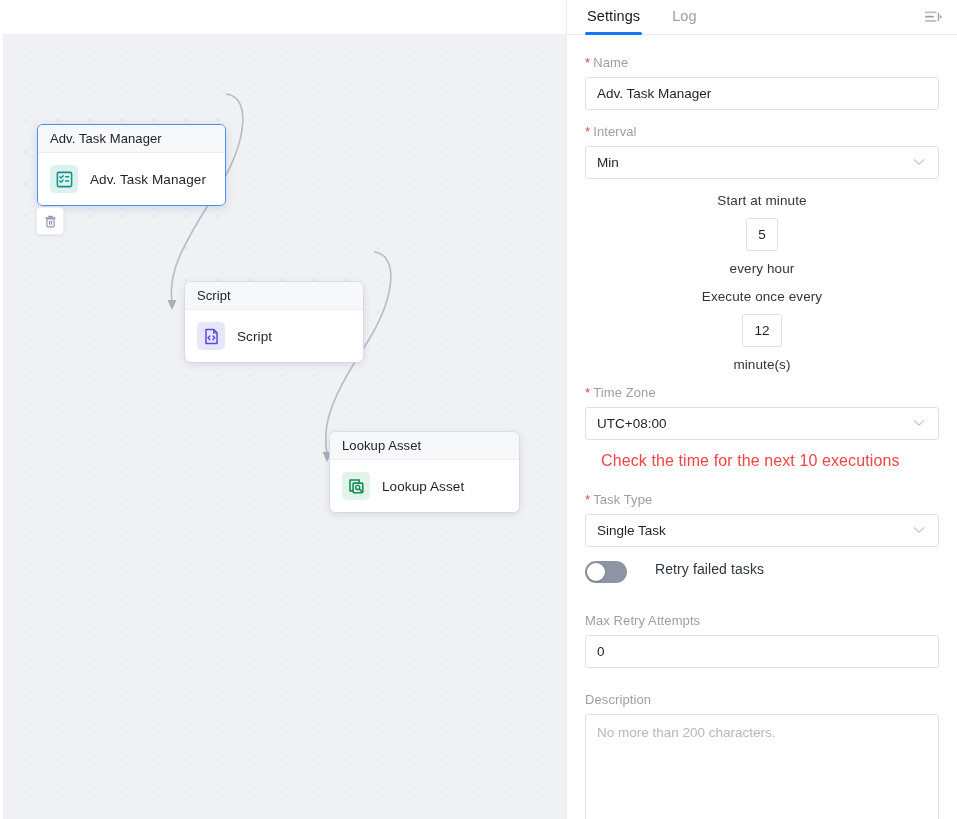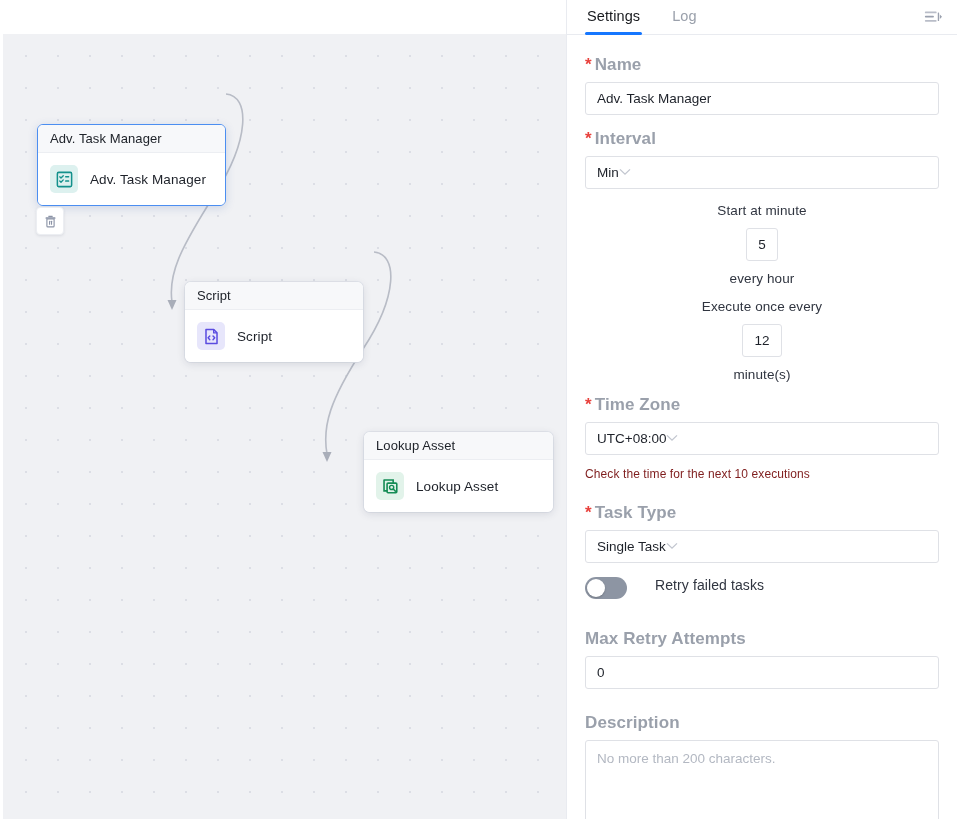--- a/index.html
+++ b/index.html
@@ -124,60 +124,60 @@
     cursor: pointer;
   }
 
   .form {
     padding: 20px 18px 0 18px;
     height: 784px;
     overflow: hidden;
   }
   .fld { margin-bottom: 14px; }
   .lbl {
-    font-size: 17px; color: #9aa0ab;
-    margin-bottom: 7px; display: block; letter-spacing: .1px; font-weight: bold;
+    font-size: 13px; color: #9aa0ab;
+    margin-bottom: 7px; display: block; letter-spacing: .1px;
   }
   .lbl .req { color: #e8413c; margin-right: 3px; }
 
   .input {
     width: 100%; height: 33px;
     border: 1px solid #dfe1e6;
     border-radius: 3px;
     background: #fff;
     font-size: 13.5px;
     color: #1d2129;
     padding: 0 11px;
     display: flex; align-items: center;
     font-family: "Liberation Sans", sans-serif;
     outline: none;
   }
   .select {
-    justify-content: flex-start;
+    justify-content: space-between;
   }
   .chev { color: #c2c6cf; font-size: 11px; line-height: 1; padding-right: 2px; }
 
   .inline-row {
     display: flex; align-items: center;
     margin-bottom: 13px;
     gap: 10px;
     flex-direction: column;
   }
   .inline-txt { font-size: 13.5px; color: #303540; white-space: nowrap; letter-spacing: .1px; }
   .inline-input {
     flex: 1 1 auto; height: 33px;
     border: 1px solid #dfe1e6; border-radius: 3px;
     font-size: 13.5px; color: #1d2129;
     padding: 0 11px; display: flex; align-items: center;
     background: #fff;
   }
   .link {
     display: block;
-    font-size: 12px; color: #7f1d1d;
-    margin: -2px 0 22px 0; cursor: pointer; letter-spacing: .1px;
+    font-size: 16px; color: #ef4444;
+    margin: -2px 0 22px 16px; cursor: pointer; letter-spacing: .1px;
   }
 
   .toggle-row { display: flex; gap: 28px; margin: 6px 0 30px 0; }
   .toggle {
     width: 42px; height: 22px; border-radius: 11px;
     background: #8d95a3; position: relative; cursor: pointer; flex: 0 0 42px;
   }
   .toggle .knob {
     position: absolute; top: 2px; left: 2px;
     width: 18px; height: 18px; border-radius: 50%;
@@ -251,21 +251,21 @@
               <path d="M4.2 2.6 h8.2 l3.4 3.4 v11.4 h-11.6 z" fill="none" stroke="#5b4ce0" stroke-width="1.6" stroke-linejoin="round"></path>
               <path d="M12.3 2.6 v3.5 h3.5" fill="none" stroke="#5b4ce0" stroke-width="1.4"></path>
               <path d="M8.2 9.4 L6.4 11.4 L8.2 13.4" fill="none" stroke="#5b4ce0" stroke-width="1.5" stroke-linecap="round" stroke-linejoin="round"></path>
               <path d="M11.6 9.4 L13.4 11.4 L11.6 13.4" fill="none" stroke="#5b4ce0" stroke-width="1.5" stroke-linecap="round" stroke-linejoin="round"></path>
             </svg>
           </div>
           <span class="node-label">Script</span>
         </div>
       </div>
 
-      <div class="node" style="left:364px; top:398px; width:189px;">
+      <div class="node" style="left:330px; top:398px; width:189px;">
         <div class="node-head">Lookup Asset</div>
         <div class="node-body">
           <div class="node-icon green">
             <svg width="19" height="19" viewBox="0 0 20 20">
               <path d="M3.2 3.2 h9.6 v3.0 M3.2 3.2 v11.4 h3.0" fill="none" stroke="#158c55" stroke-width="1.7" stroke-linecap="round"></path>
               <rect x="6.4" y="6.4" width="10.2" height="10.2" rx="1" fill="none" stroke="#158c55" stroke-width="1.7"></rect>
               <circle cx="11.2" cy="11.0" r="2.2" fill="none" stroke="#158c55" stroke-width="1.5"></circle>
               <path d="M12.9 12.7 L15.1 14.9" stroke="#158c55" stroke-width="1.6" stroke-linecap="round"></path>
             </svg>
           </div>

